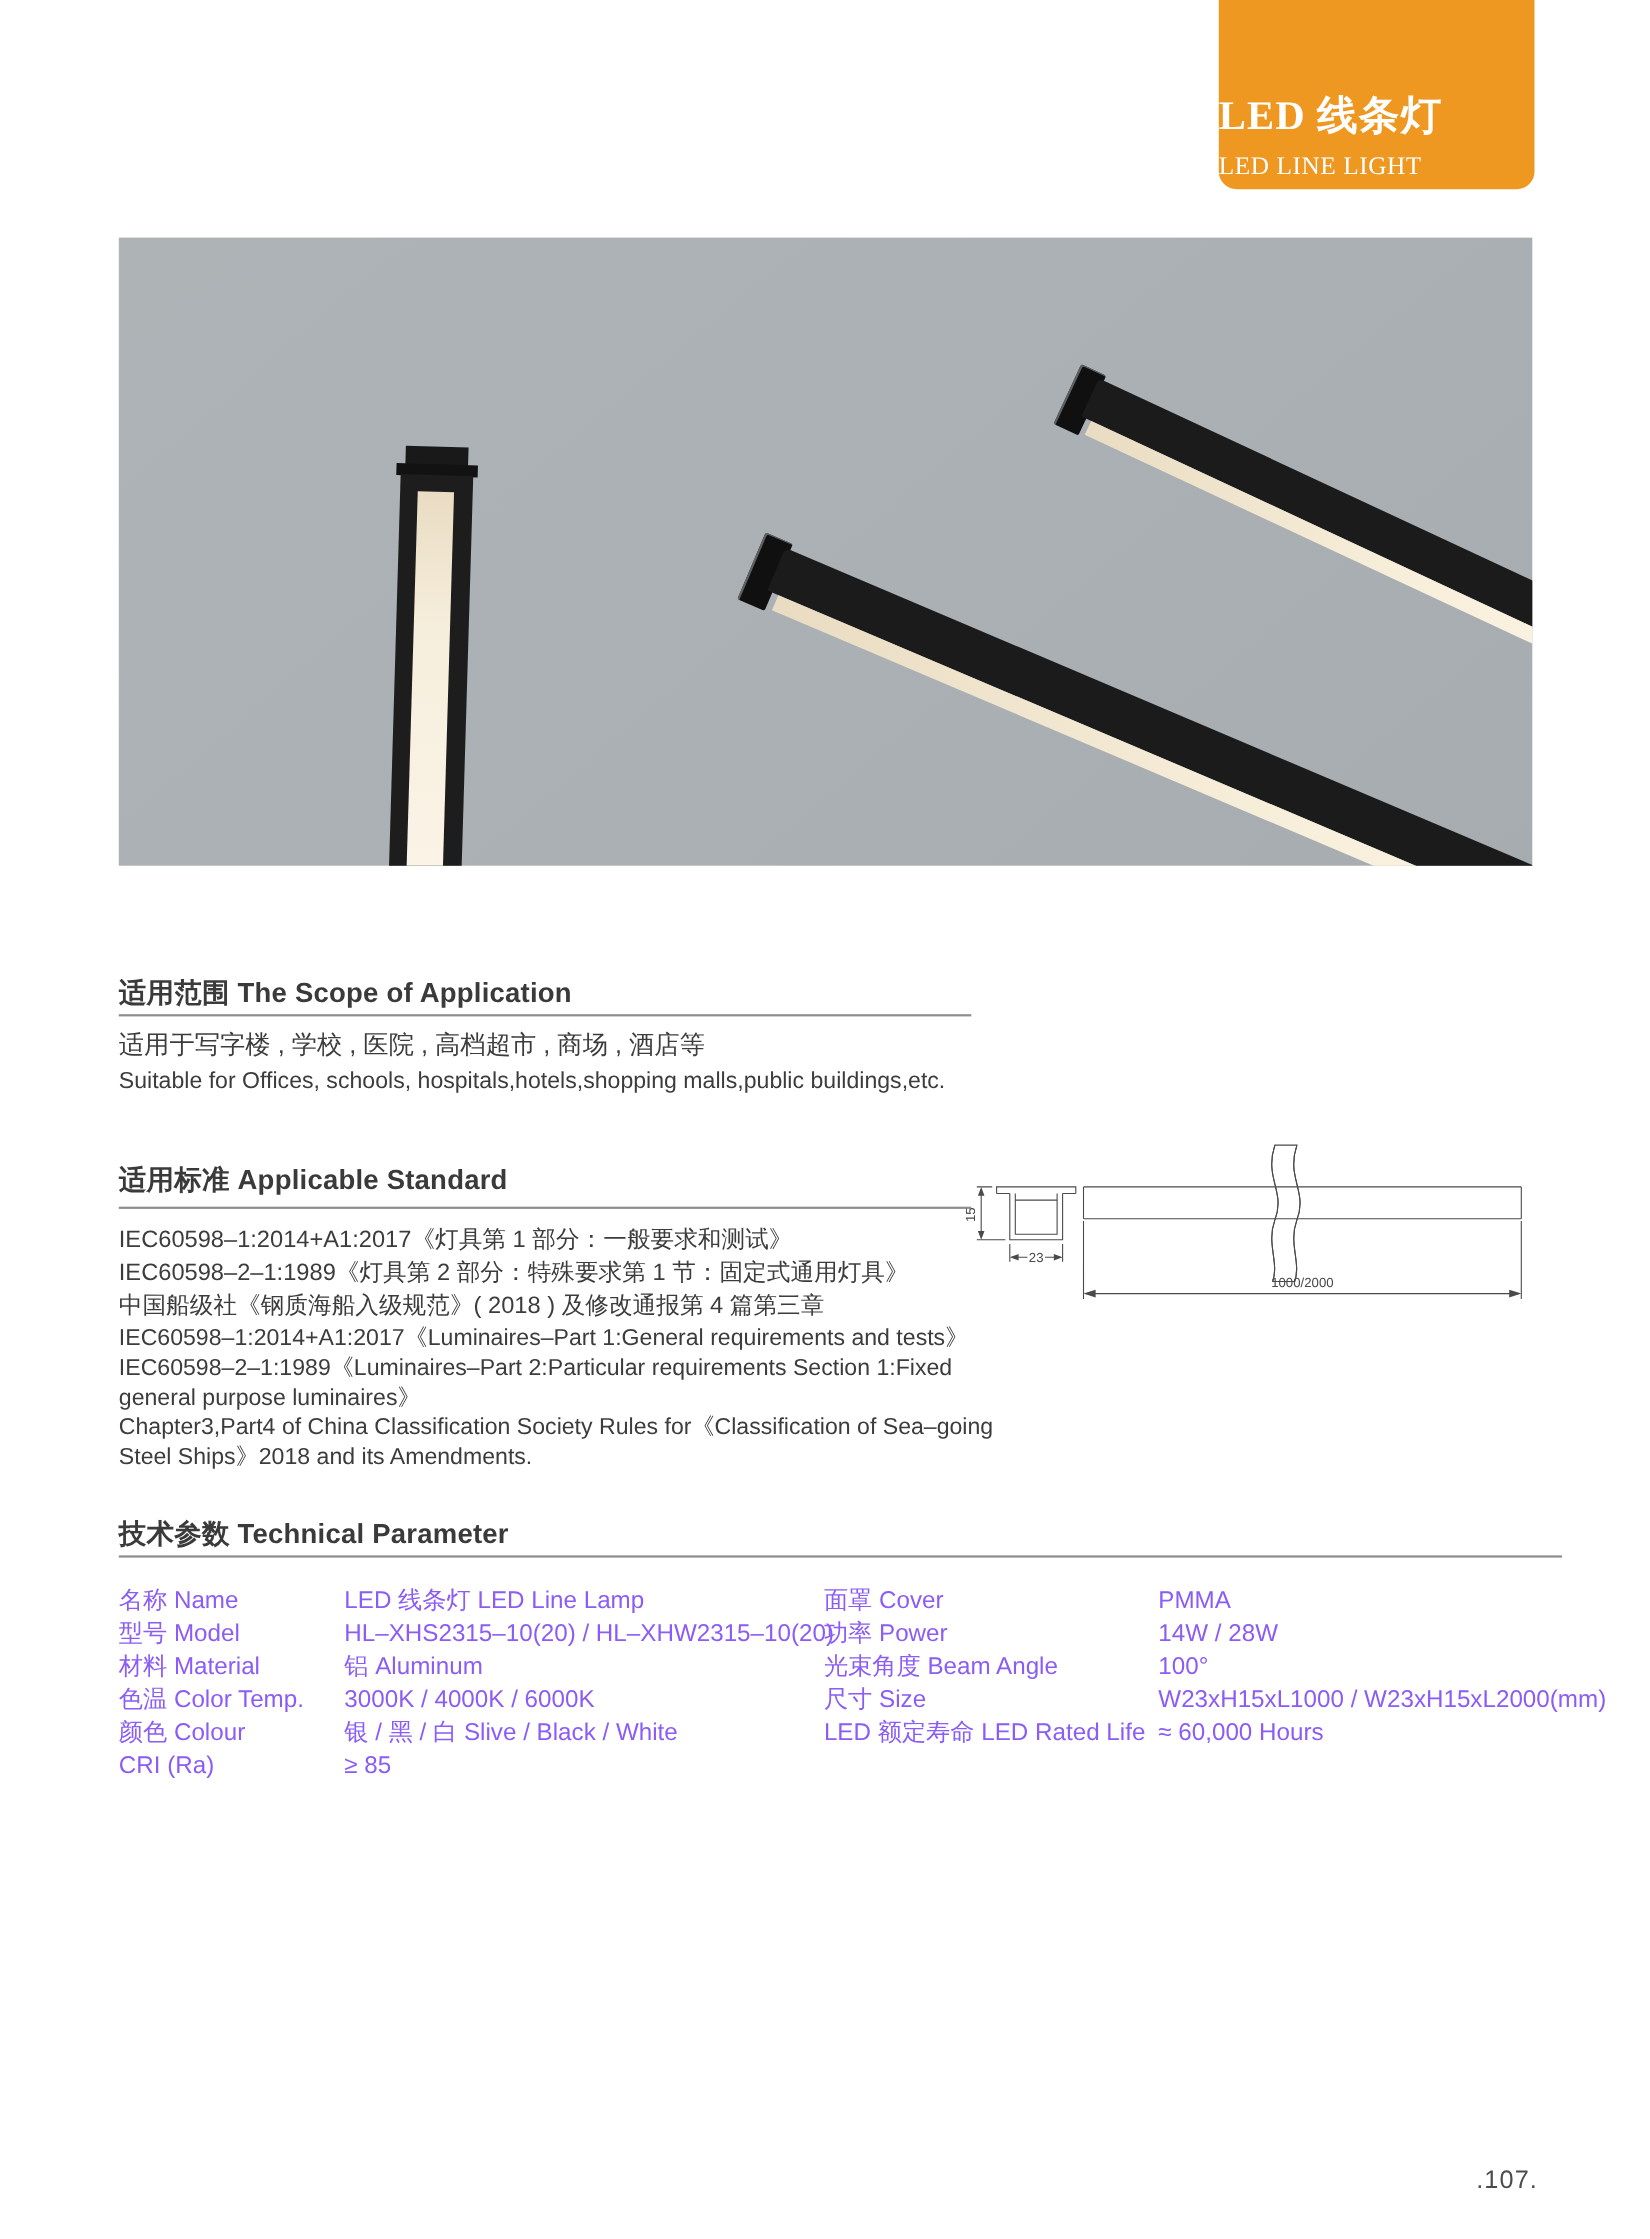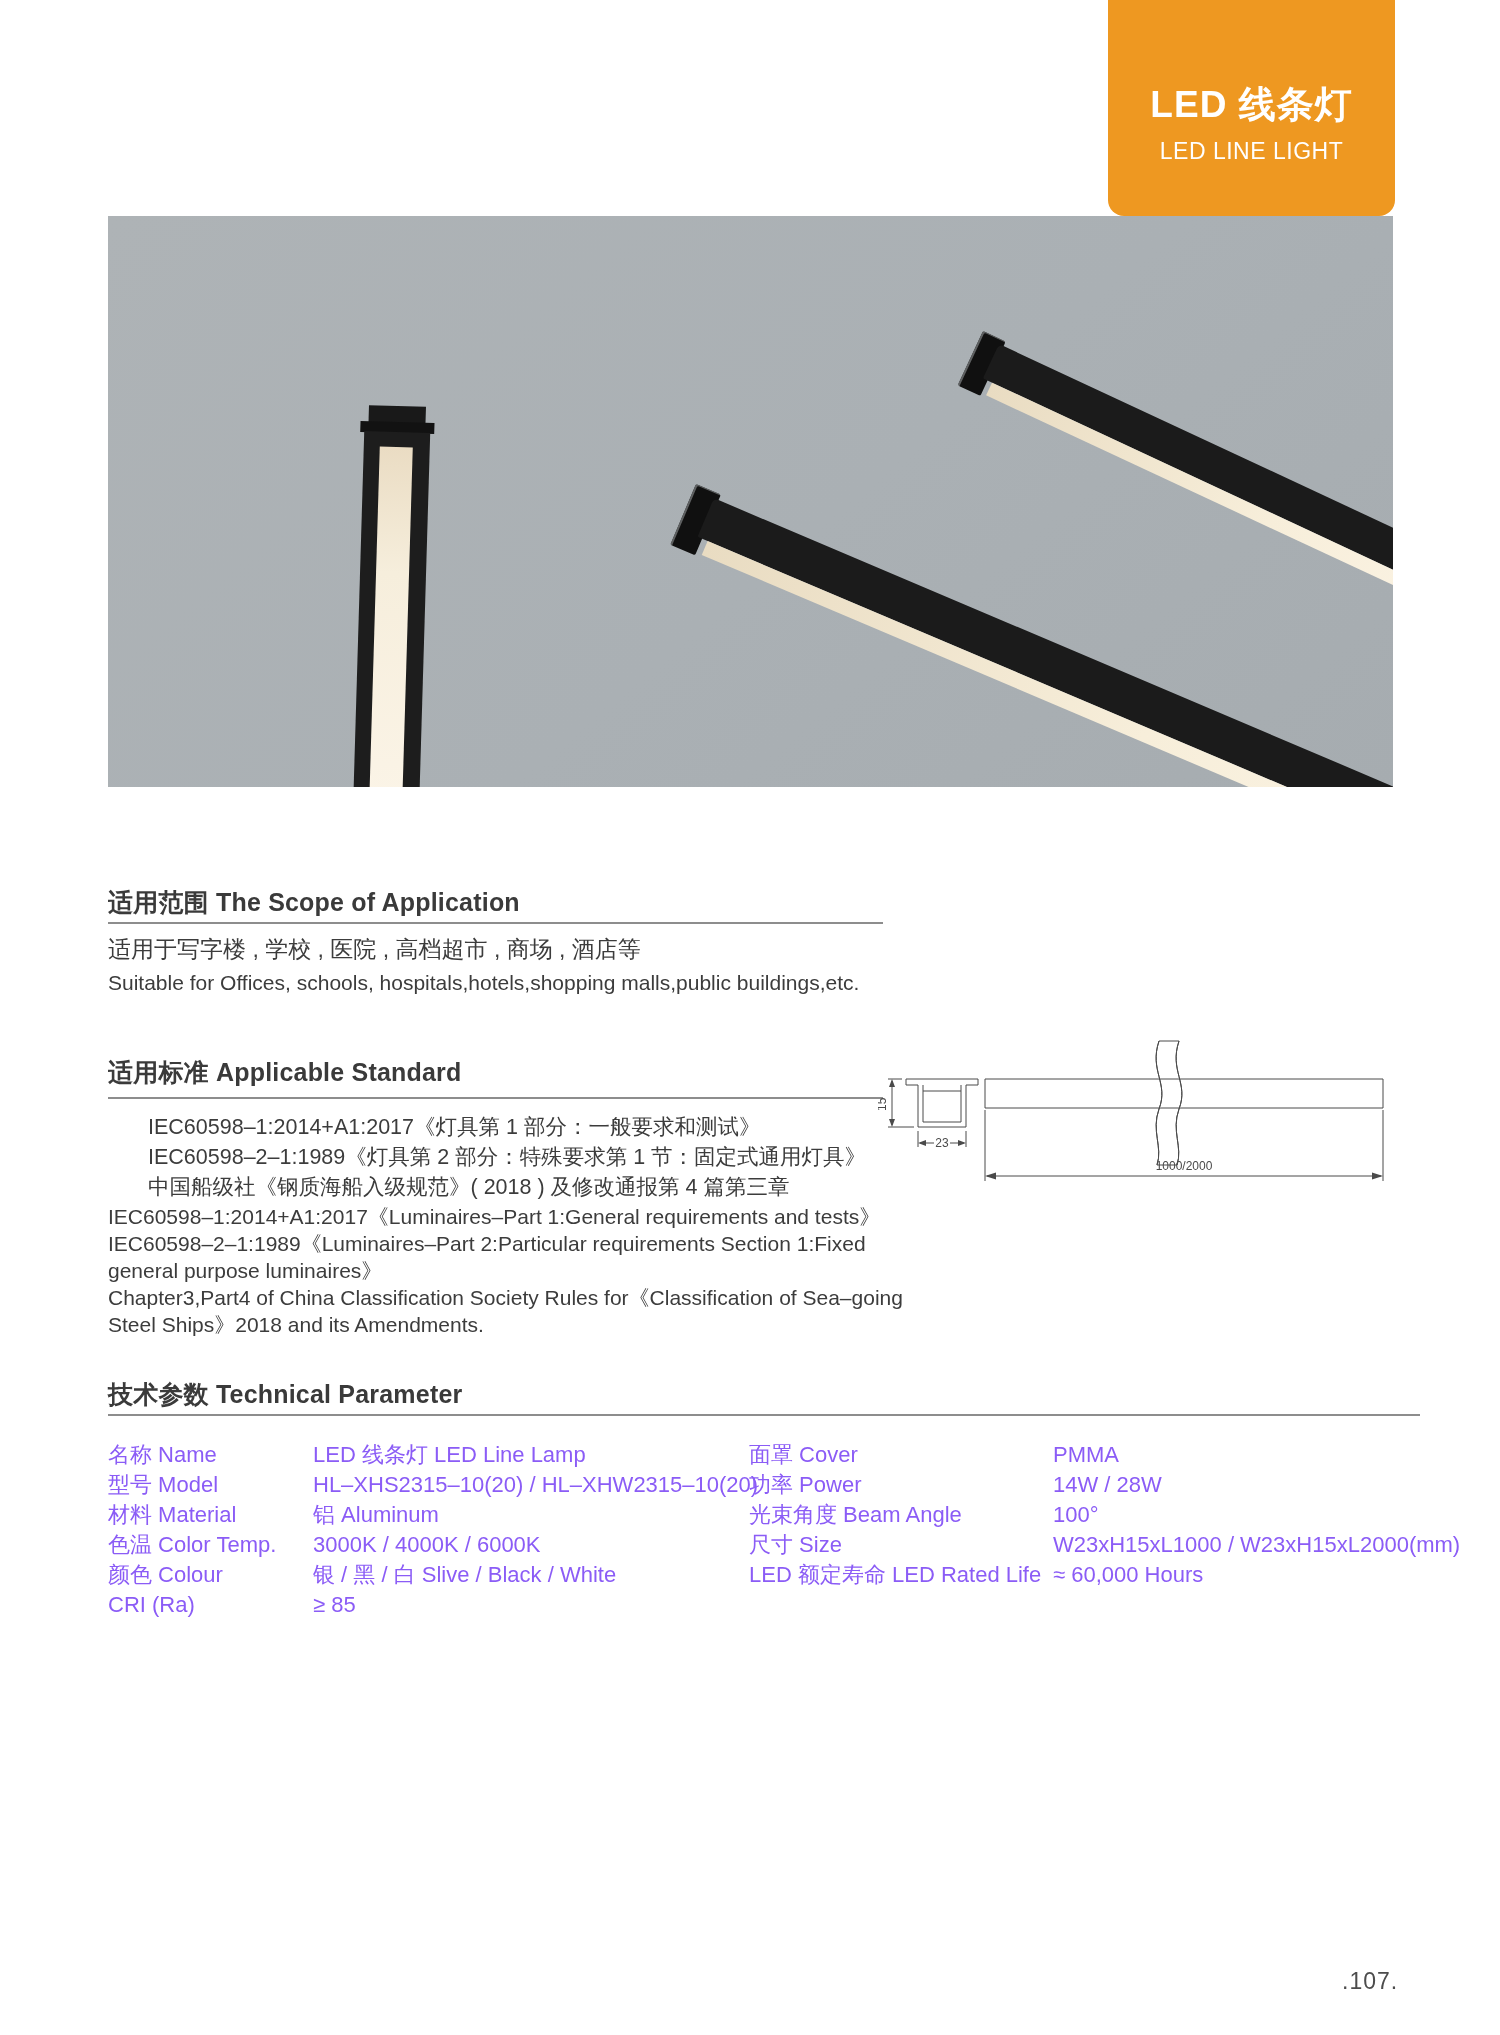--- a/index.html
+++ b/index.html
@@ -5,22 +5,22 @@
   * { margin:0; padding:0; box-sizing:border-box; }
   body { background:#ffffff; }
   .page {
     position:relative; width:1500px; height:2035px; background:#ffffff;
     overflow:hidden; font-family:"Liberation Sans","DejaVu Sans",sans-serif;
     color:#3c3c3c;
   }
 
   
   .banner {
-    position:absolute; left:1108px; top:0; width:287px; height:216px;
-    background:#ee9821; border-radius:0 0 16px 16px; text-align:center; color:#ffffff;
+    position:absolute; left:1108px; top:0; width:287px; height:172px;
+    background:#ee9821; border-radius:0 0 16px 16px; color:#ffffff;font-family:Liberation Serif, serif;
   }
   .banner-cn { padding-top:80px; font-size:37px; font-weight:bold; letter-spacing:1px; }
   .banner-en { margin-top:8px; font-size:23px; letter-spacing:0.5px; }
 
   
   .photo {
     position:absolute; left:108px; top:216px; width:1285px; height:571px;
     background:linear-gradient(140deg,#aeb3b6 0%,#aab0b4 55%,#a6acb0 100%);
     overflow:hidden;
   }
@@ -53,21 +53,21 @@
   .rule { position:absolute; left:108px; height:2px; background:#8d8d8d; }
   .rule-scope { top:922px; width:775px; }
   .rule-standard { top:1097px; width:775px; }
   .rule-parameter { top:1414px; width:1312px; }
 
   
   .scope-cn { position:absolute; left:108px; top:934px; font-size:23px; }
   .scope-en { position:absolute; left:108px; top:971px; font-size:21px;text-align:right; }
 
   
-  .std-cn { position:absolute; left:108px; top:1112px; width:810px; font-size:21.5px; line-height:30px;margin-left:40px; }
+  .std-cn { position:absolute; left:108px; top:1112px; width:810px; font-size:21.5px; line-height:30px; }
   .std-en { position:absolute; left:108px; top:1203px; width:800px; font-size:21px; line-height:27px; }
   .std-cn p, .std-en p { margin:0; }
 
   .drawing { position:absolute; left:878px; top:1015px; }
   .drawing path, .drawing polyline { stroke:#4a4a4a; stroke-width:1; fill:none; }
   .drawing polygon { fill:#4a4a4a; stroke:none; }
   .drawing text { fill:#4a4a4a; font-family:"Liberation Sans","DejaVu Sans",sans-serif; font-size:12px; }
 
   
   .spec { position:absolute; top:1440px; font-size:22px; color:#8b5cf6; }

